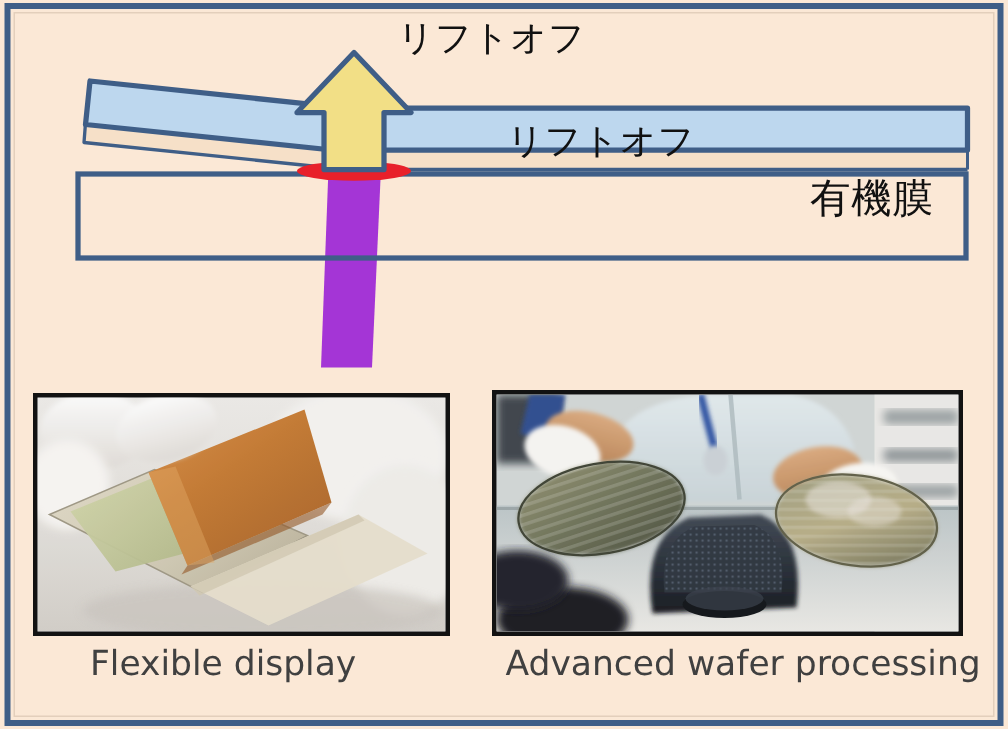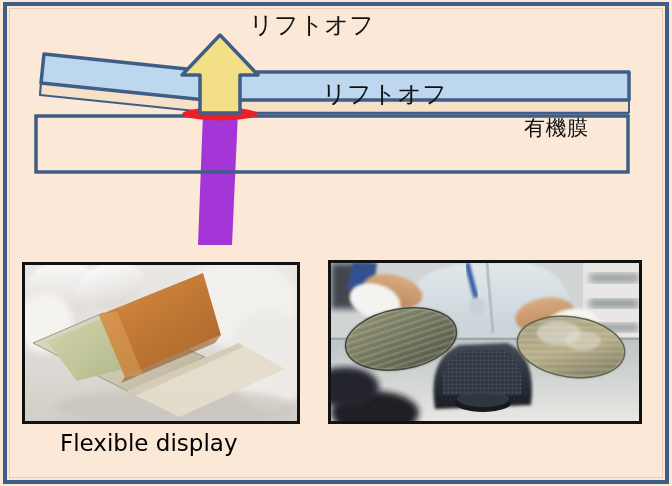--- a/index.html
+++ b/index.html
@@ -20,49 +20,49 @@
     pointer-events:none;
   }
   #frameInner{
     position:absolute;left:9px;top:8px;right:9px;bottom:8px;
     border:1px solid #E3CFBC;
     box-sizing:border-box;
     pointer-events:none;
   }
 
   
-  #diagram{position:absolute;left:0;top:0;width:584px;height:260px;}
+  #diagram{position:absolute;left:16px;top:0;width:584px;height:260px;}
   #diagram svg{display:block;}
 
   .lbl{
     position:absolute;
     color:#111111;
     white-space:nowrap;
     font-family:"DejaVu Sans","Liberation Sans",sans-serif;
   }
   #lbl-liftoff{left:249px;top:9px;font-size:24px;letter-spacing:.5px;}
   #lbl-device{left:322px;top:78px;font-size:24px;letter-spacing:.5px;}
   #lbl-glass{left:328px;top:130px;font-size:24px;letter-spacing:.5px;}
-  #lbl-organic{left:524px;top:114px;font-size:21px;letter-spacing:.5px;}
+  #lbl-organic{left:524px;top:114px;font-size:27px;letter-spacing:.5px;}
   #lbl-uv{left:267px;top:204px;font-size:22px;letter-spacing:.5px;}
 
   
   .photo{
     position:absolute;
     border:3px solid #121212;
     box-sizing:border-box;
     overflow:hidden;
     background:#cfcfcf;
   }
   #photo-flex{left:22px;top:262px;width:278px;height:162px;}
   #photo-wafer{left:328px;top:260px;width:314px;height:164px;}
 
   .cap{
     position:absolute;
-    color:#000000;
+    color:#404040;
     font-size:23px;
     white-space:nowrap;
     font-family:"DejaVu Sans","Liberation Sans",sans-serif;
   }
   #cap-flex{left:60px;top:430px;}
   #cap-wafer{left:337px;top:430px;}
 </style>
 </head>
 <body>
 
@@ -259,16 +259,17 @@
       <ellipse cx="240" cy="84" rx="54" ry="30" fill="url(#stripes)" transform="rotate(8 240 84)" opacity="0.7"></ellipse>
       <ellipse cx="240" cy="84" rx="54" ry="30" fill="none" stroke="#5d5c44" stroke-width="1.5" transform="rotate(8 240 84)"></ellipse>
 
       <ellipse cx="228" cy="70" rx="22" ry="12" fill="#e8e3dc" opacity="0.55" filter="url(#b1)"></ellipse>
       <ellipse cx="252" cy="78" rx="18" ry="10" fill="#e8e3dc" opacity="0.45" filter="url(#b1)"></ellipse>
 
       <rect x="0" y="0" width="308" height="158" fill="#ffffff" opacity="0.04"></rect>
     </svg>
   </div>
 
+  <div class="cap" id="cap-wafer">Advanced wafer processing</div>
 
   <div id="frame"></div>
   <div id="frameInner"></div>
 </div>
 
 </body></html>

